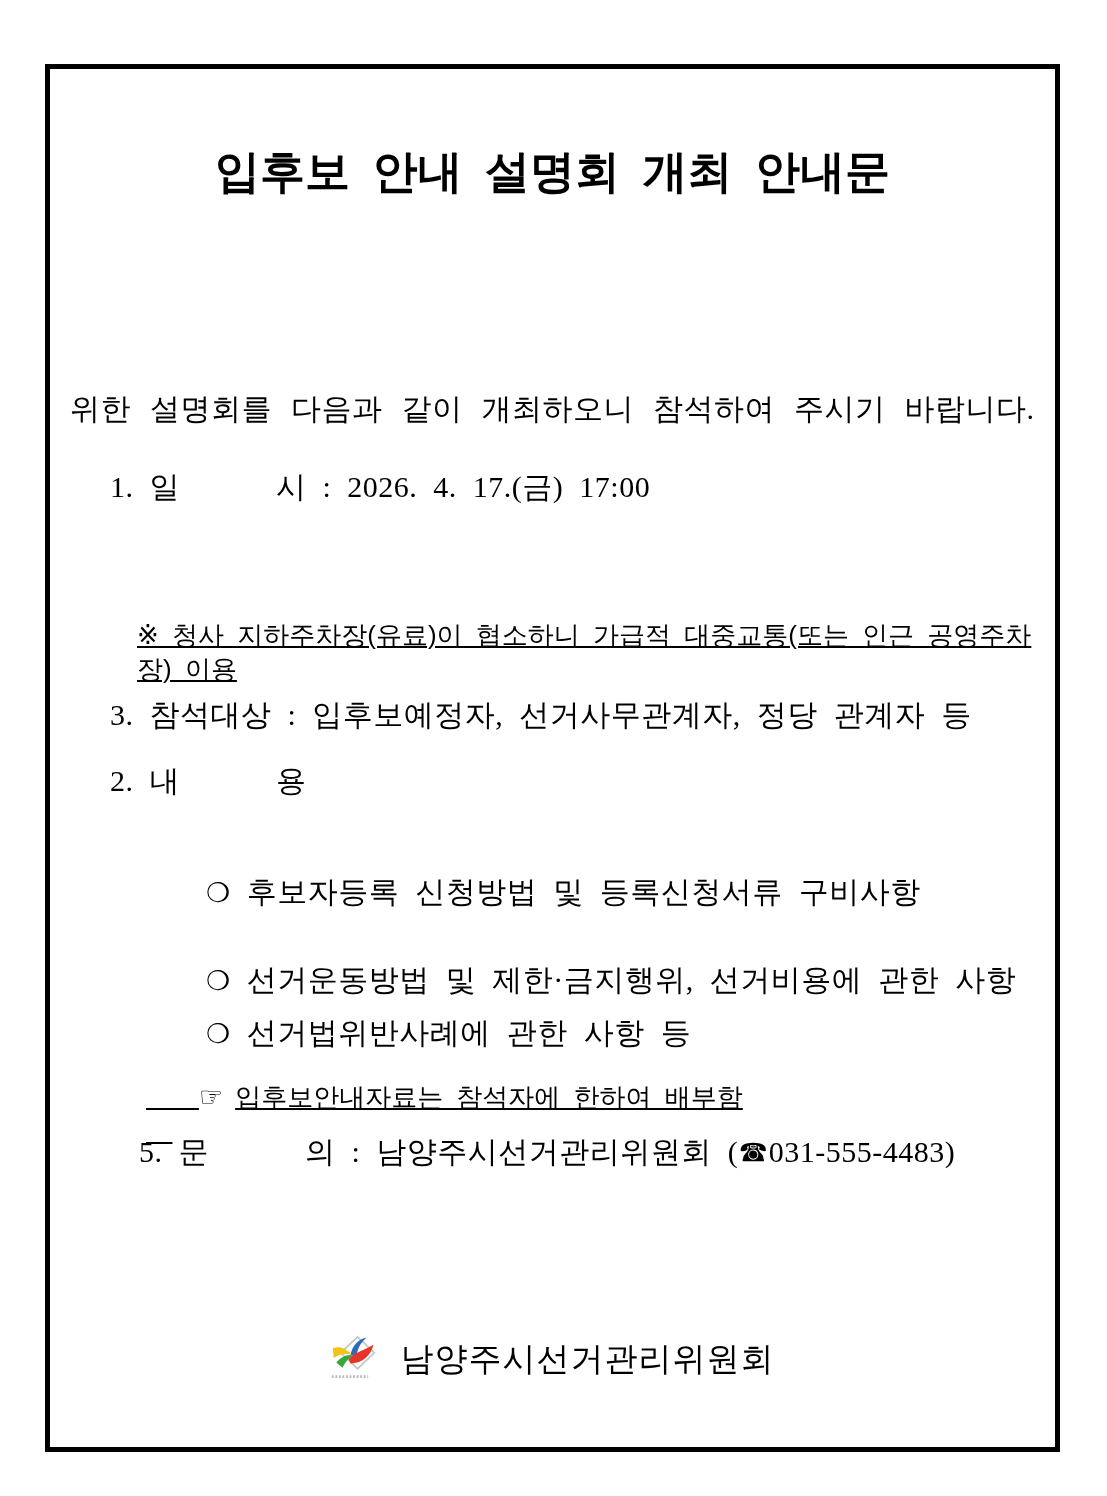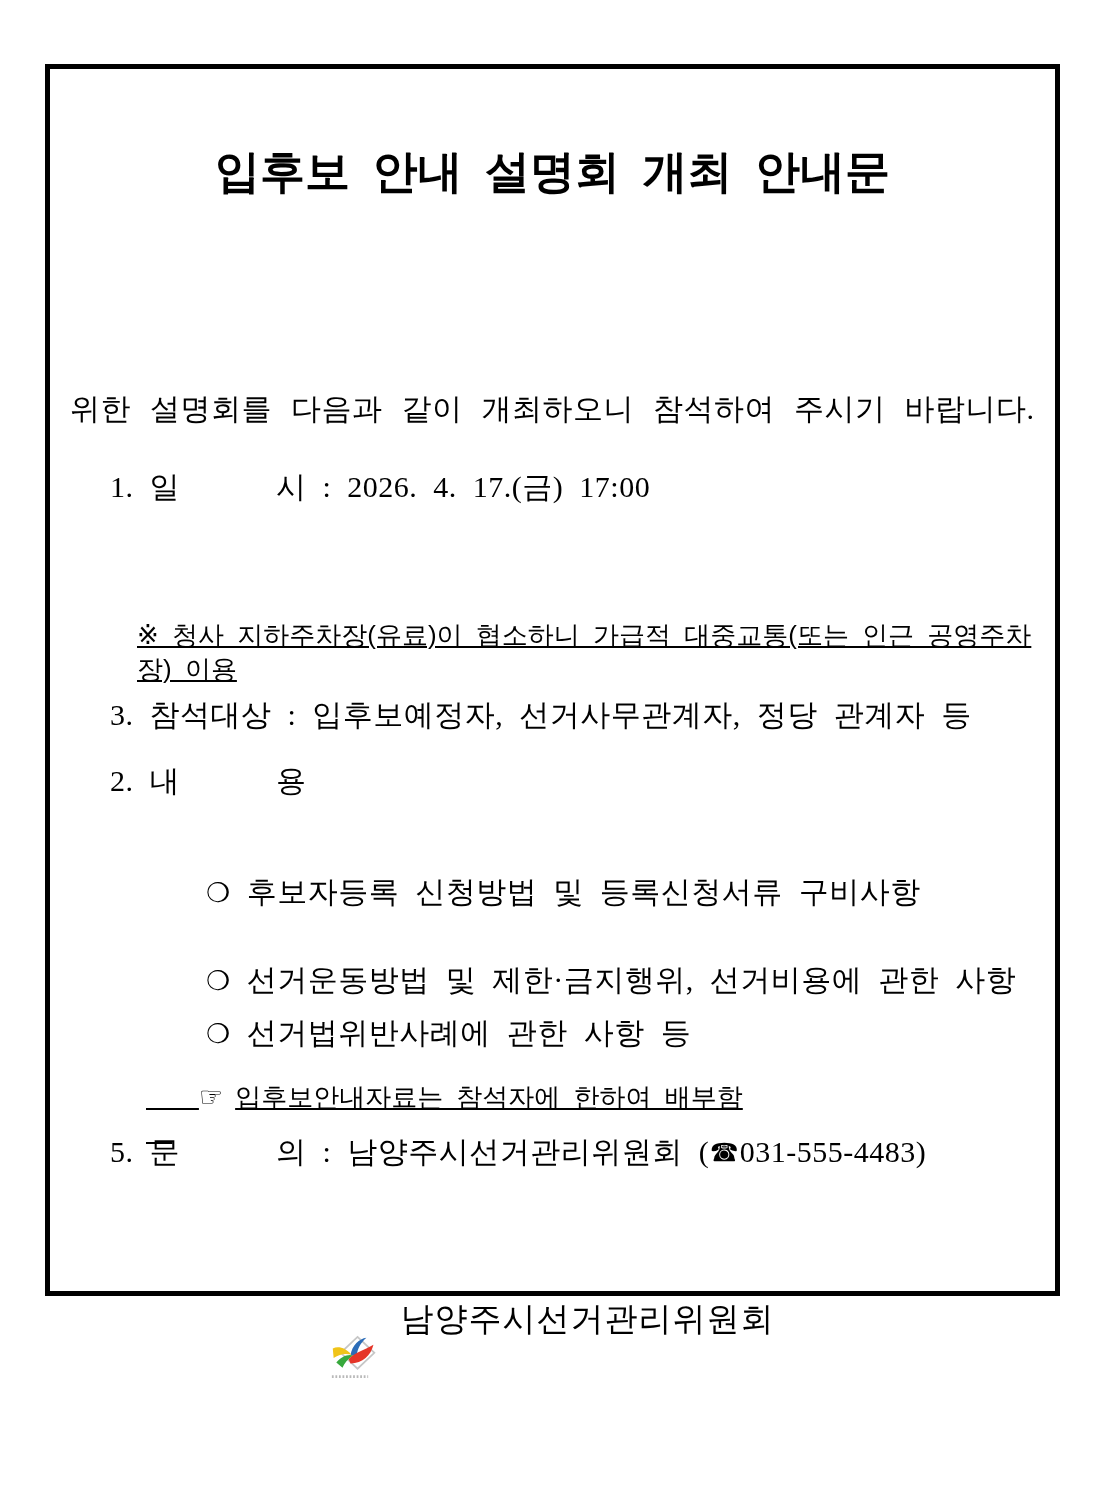--- a/index.html
+++ b/index.html
@@ -12,21 +12,21 @@
     height: 1496px;
     position: relative;
     color: #000000;
     font-family: "Liberation Serif", "DejaVu Serif", serif;
   }
   .border-box {
     position: absolute;
     left: 45px;
     top: 64px;
     width: 1015px;
-    height: 1232px;
+    height: 1388px;
     border: 5px solid #000000;
     box-sizing: border-box;
     background: #ffffff;
   }
   .abs {
     position: absolute;
     white-space: pre-wrap;
   }
   .doc-title {
     left: 0;
@@ -79,20 +79,21 @@
     display: inline-block;
     margin-right: 12px;
     font-size: 27px;
   }
   .signature-row {
     left: 0;
     right: 0;
     top: 1228px;
     display: flex;
     justify-content: center;
+    align-items: center;
     gap: 24px;
   }
   .signature-org {
     font-size: 33px;
     letter-spacing: 1px;
     white-space: pre;
   }
   .logo-svg {
     display: block;
   }
@@ -125,21 +126,21 @@
   </div>
 
   <div class="abs bullet-line" style="top:907px;">
     <span class="bullet-marker">❍</span><span>선거법위반사례에 관한 사항 등</span>
   </div>
 
   <div class="abs gothic-note" style="left:96px; top:977px;">
     <span class="hand-marker">☞</span><span>입후보안내자료는 참석자에 한하여 배부함</span>
   </div>
 
-  <div class="abs body-line" style="top:1064px;">5. 문      의 : 남양주시선거관리위원회 (☎031-555-4483)</div>
+  <div class="abs body-line" style="top:1064px;margin-left:29px;">5. 문      의 : 남양주시선거관리위원회 (☎031-555-4483)</div>
 
   <div class="abs signature-row">
     <span>
       <svg class="logo-svg" width="46" height="52" viewBox="0 0 52 56" xmlns="http://www.w3.org/2000/svg">
         <path d="M30 3 L49 21 L30 39 L11 21 Z" fill="#ffffff" stroke="#c6c6c6" stroke-width="2"></path>
         <path d="M22 24 C24 12 32 5 40 4 C33 10 30 17 29 24 Z" fill="#2b6cb8"></path>
         <path d="M2 16 C9 13 17 16 23 23 C15 21 8 23 3 27 Z" fill="#f0c419"></path>
         <path d="M6 32 C12 25 19 22 25 24 C19 28 15 33 13 38 Z" fill="#37a93c"></path>
         <path d="M20 28 C28 20 38 18 48 12 C45 24 36 33 22 33 Z" fill="#e53528"></path>
         <line x1="1" y1="48" x2="42" y2="48" stroke="#b9b9b9" stroke-width="3" stroke-dasharray="2 2"></line>

